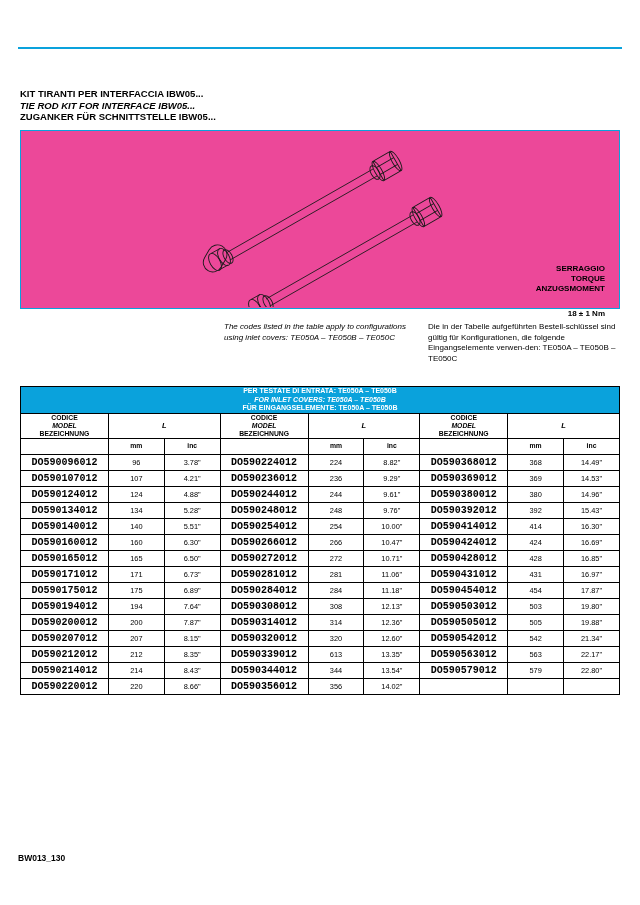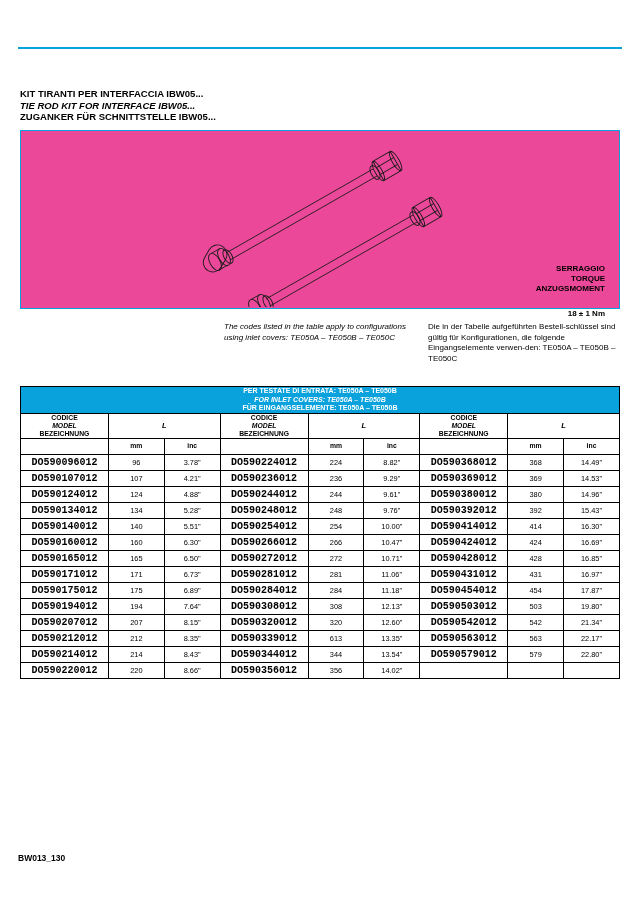--- a/index.html
+++ b/index.html
@@ -367,20 +367,31 @@
           <td class="num-cell">194</td>
           <td class="num-cell">7.64"</td>
           <td class="code-cell">DO590308012</td>
           <td class="num-cell">308</td>
           <td class="num-cell">12.13"</td>
           <td class="code-cell">DO590503012</td>
           <td class="num-cell">503</td>
           <td class="num-cell">19.80"</td>
         </tr>
         <tr>
+          <td class="code-cell">DO590200012</td>
+          <td class="num-cell">200</td>
+          <td class="num-cell">7.87"</td>
+          <td class="code-cell">DO590314012</td>
+          <td class="num-cell">314</td>
+          <td class="num-cell">12.36"</td>
+          <td class="code-cell">DO590505012</td>
+          <td class="num-cell">505</td>
+          <td class="num-cell">19.88"</td>
+        </tr>
+        <tr>
           <td class="code-cell">DO590207012</td>
           <td class="num-cell">207</td>
           <td class="num-cell">8.15"</td>
           <td class="code-cell">DO590320012</td>
           <td class="num-cell">320</td>
           <td class="num-cell">12.60"</td>
           <td class="code-cell">DO590542012</td>
           <td class="num-cell">542</td>
           <td class="num-cell">21.34"</td>
         </tr>

